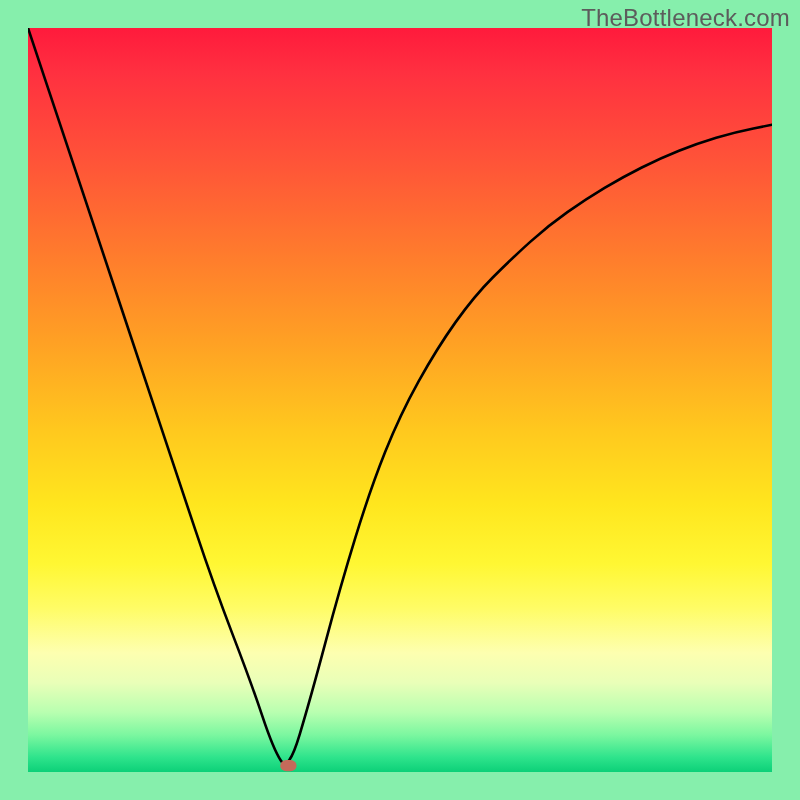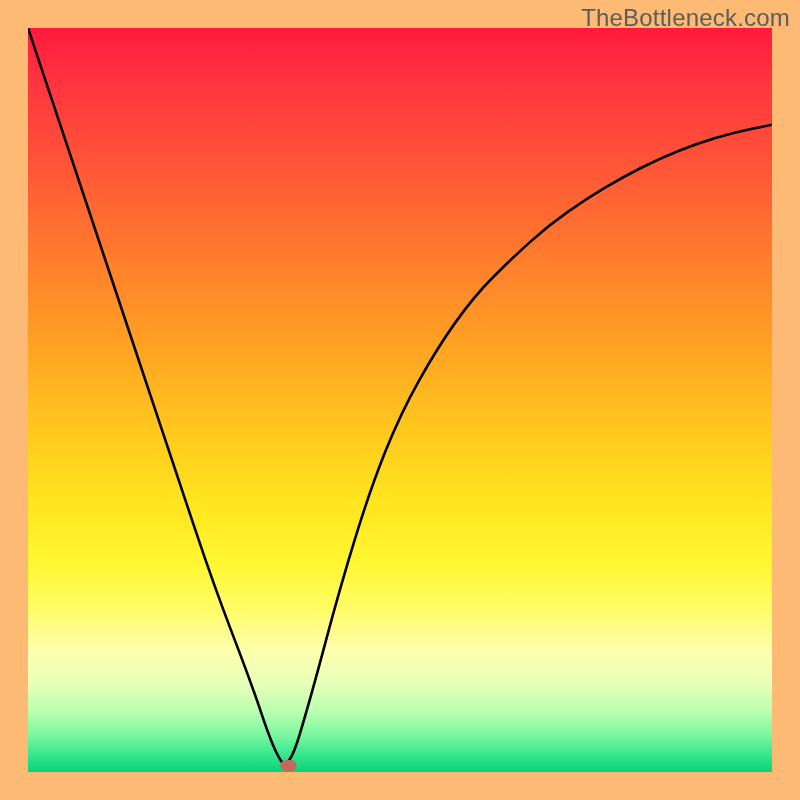--- a/index.html
+++ b/index.html
@@ -7,21 +7,21 @@
     padding: 0;
     width: 800px;
     height: 800px;
     overflow: hidden;
     background: #000;
     font-family: Arial, Helvetica, sans-serif;
   }
   .frame {
     position: absolute;
     inset: 0;
-    background: #fdba74;
+    background: #86efac;
     padding-left: 28px;
   }
   .plot-area {
     position: absolute;
     left: 28px;
     top: 28px;
     width: 744px;
     height: 744px;
     overflow: hidden;
   }

